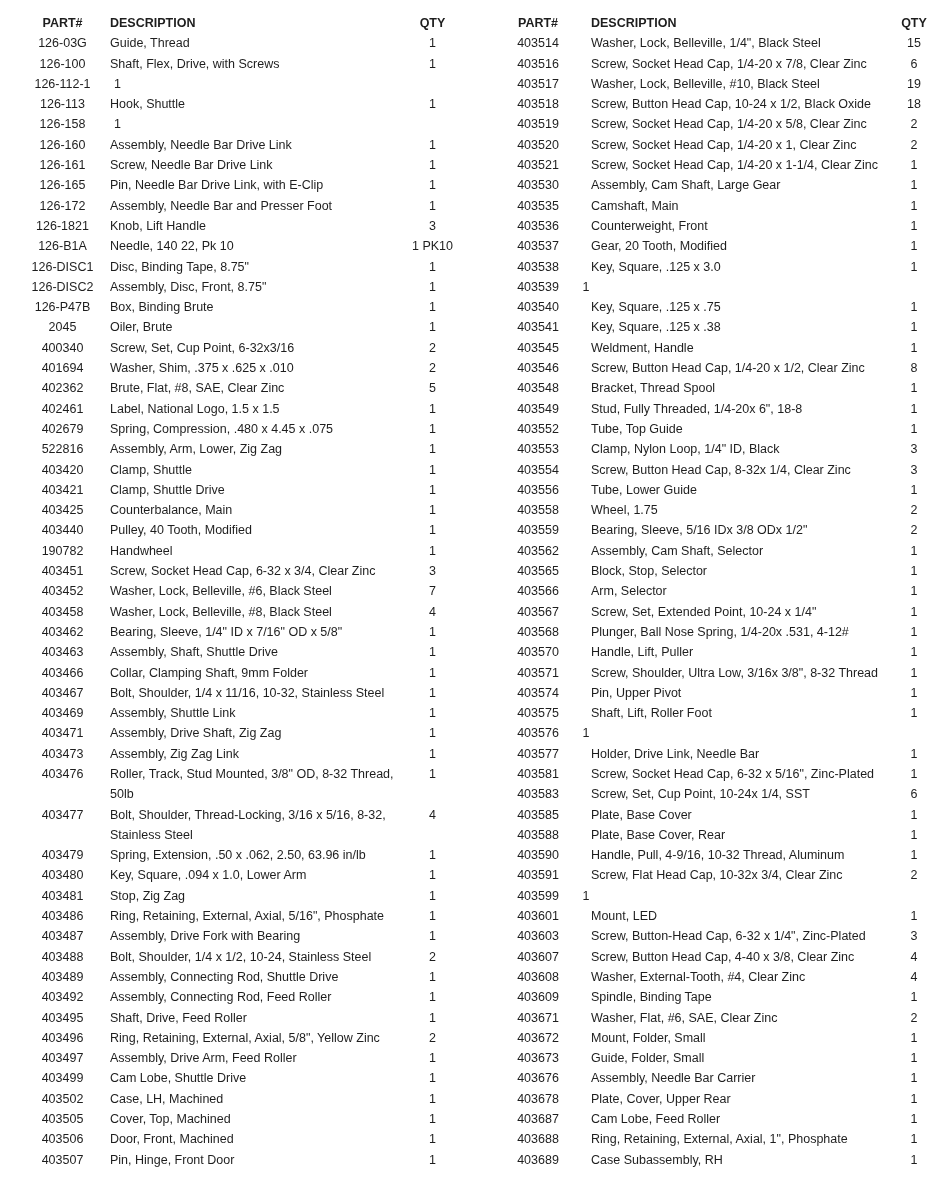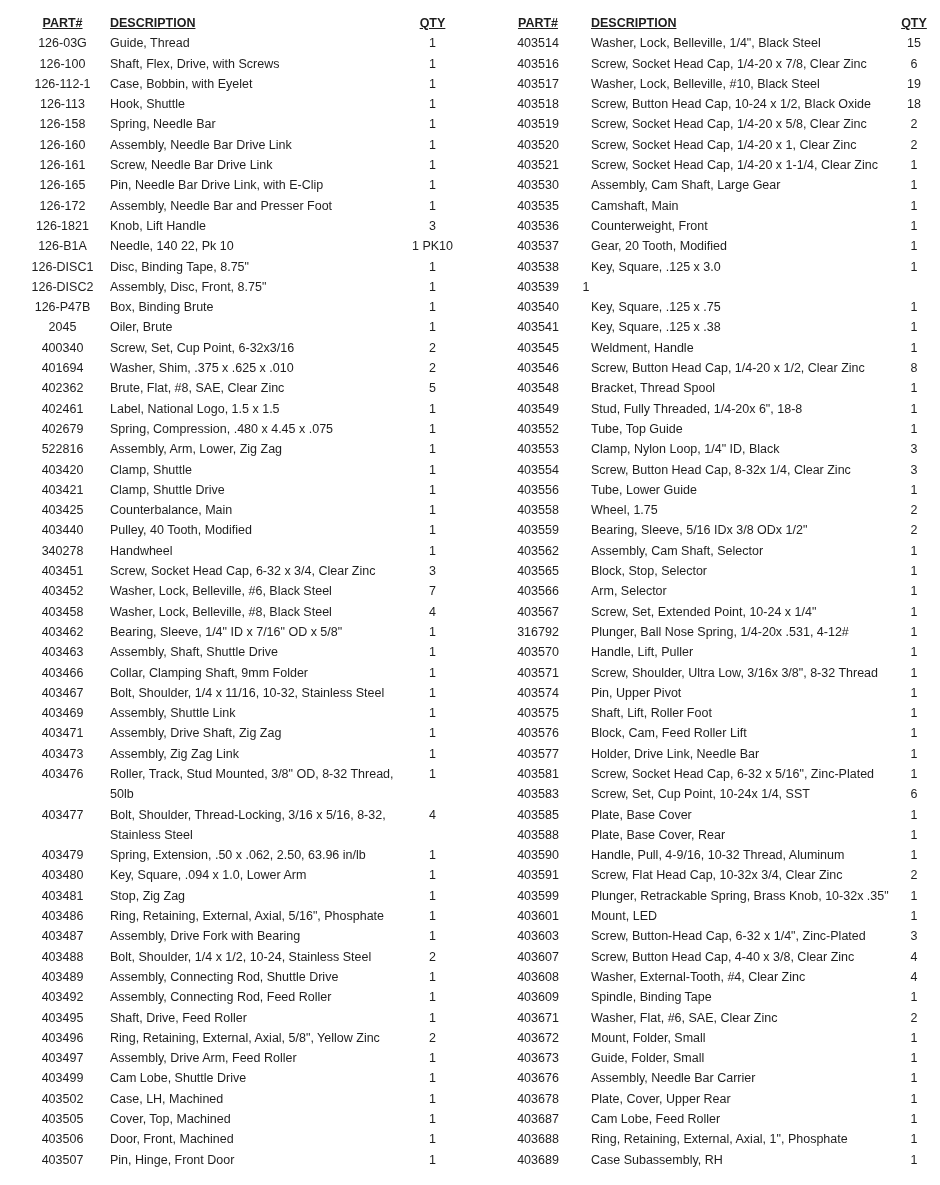--- a/index.html
+++ b/index.html
@@ -20,21 +20,21 @@
     top: 13px;
   }
   .col-left  { left: 30px;  width: 425px; }
   .col-right { left: 508px; width: 424px; }
   .hdr-row, .row {
     display: flex;
     align-items: flex-start;
     font-size: 12.5px;
     line-height: 20.3px;
   }
-  .hdr-row { font-weight: bold; text-decoration: underline; }
+  .hdr-row { font-weight: bold; }
   .cell-part {
     flex: none;
     width: 65px;
     text-align: center;
     white-space: nowrap;
   }
   .col-right .cell-part { width: 60px; }
   .cell-desc {
     flex: 1;
     min-width: 0;
@@ -69,33 +69,31 @@
   </div>
 
   <div class="row">
     <span class="cell-part">126-100</span>
     <span class="cell-desc">Shaft, Flex, Drive, with Screws</span>
     <span class="cell-qty">1</span>
   </div>
 
   <div class="row">
     <span class="cell-part">126-112-1</span>
-    <span class="cell-desc">Case, Bobbin, with Eyelet</span>
     <span class="cell-qty">1</span>
   </div>
 
   <div class="row">
     <span class="cell-part">126-113</span>
     <span class="cell-desc">Hook, Shuttle</span>
     <span class="cell-qty">1</span>
   </div>
 
   <div class="row">
     <span class="cell-part">126-158</span>
-    <span class="cell-desc">Spring, Needle Bar</span>
     <span class="cell-qty">1</span>
   </div>
 
   <div class="row">
     <span class="cell-part">126-160</span>
     <span class="cell-desc">Assembly, Needle Bar Drive Link</span>
     <span class="cell-qty">1</span>
   </div>
 
   <div class="row">
@@ -206,21 +204,21 @@
     <span class="cell-qty">1</span>
   </div>
 
   <div class="row">
     <span class="cell-part">403440</span>
     <span class="cell-desc">Pulley, 40 Tooth, Modified</span>
     <span class="cell-qty">1</span>
   </div>
 
   <div class="row">
-    <span class="cell-part">340278</span>
+    <span class="cell-part">190782</span>
     <span class="cell-desc">Handwheel</span>
     <span class="cell-qty">1</span>
   </div>
 
   <div class="row">
     <span class="cell-part">403451</span>
     <span class="cell-desc">Screw, Socket Head Cap, 6-32 x 3/4, Clear Zinc</span>
     <span class="cell-qty">3</span>
   </div>
 
@@ -562,21 +560,21 @@
     <span class="cell-qty">1</span>
   </div>
 
   <div class="row">
     <span class="cell-part">403567</span>
     <span class="cell-desc">Screw, Set, Extended Point, 10-24 x 1/4"</span>
     <span class="cell-qty">1</span>
   </div>
 
   <div class="row">
-    <span class="cell-part">316792</span>
+    <span class="cell-part">403568</span>
     <span class="cell-desc">Plunger, Ball Nose Spring, 1/4-20x .531, 4-12#</span>
     <span class="cell-qty">1</span>
   </div>
 
   <div class="row">
     <span class="cell-part">403570</span>
     <span class="cell-desc">Handle, Lift, Puller</span>
     <span class="cell-qty">1</span>
   </div>
 
@@ -593,21 +591,20 @@
   </div>
 
   <div class="row">
     <span class="cell-part">403575</span>
     <span class="cell-desc">Shaft, Lift, Roller Foot</span>
     <span class="cell-qty">1</span>
   </div>
 
   <div class="row">
     <span class="cell-part">403576</span>
-    <span class="cell-desc">Block, Cam, Feed Roller Lift</span>
     <span class="cell-qty">1</span>
   </div>
 
   <div class="row">
     <span class="cell-part">403577</span>
     <span class="cell-desc">Holder, Drive Link, Needle Bar</span>
     <span class="cell-qty">1</span>
   </div>
 
   <div class="row">
@@ -641,21 +638,20 @@
   </div>
 
   <div class="row">
     <span class="cell-part">403591</span>
     <span class="cell-desc">Screw, Flat Head Cap, 10-32x 3/4, Clear Zinc</span>
     <span class="cell-qty">2</span>
   </div>
 
   <div class="row">
     <span class="cell-part">403599</span>
-    <span class="cell-desc">Plunger, Retrackable Spring, Brass Knob, 10-32x .35"</span>
     <span class="cell-qty">1</span>
   </div>
 
   <div class="row">
     <span class="cell-part">403601</span>
     <span class="cell-desc">Mount, LED</span>
     <span class="cell-qty">1</span>
   </div>
 
   <div class="row">

